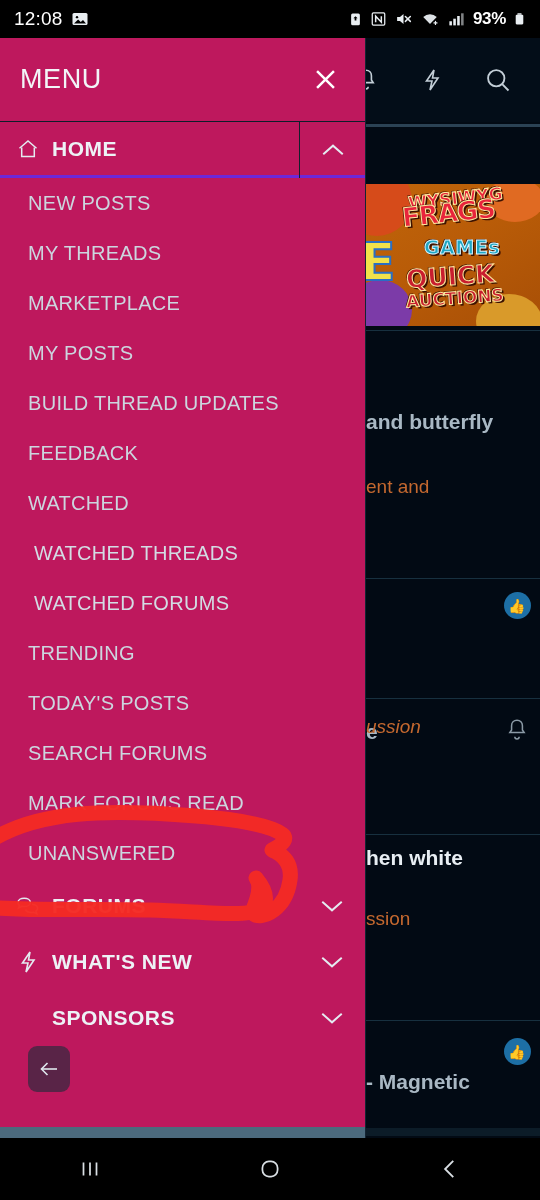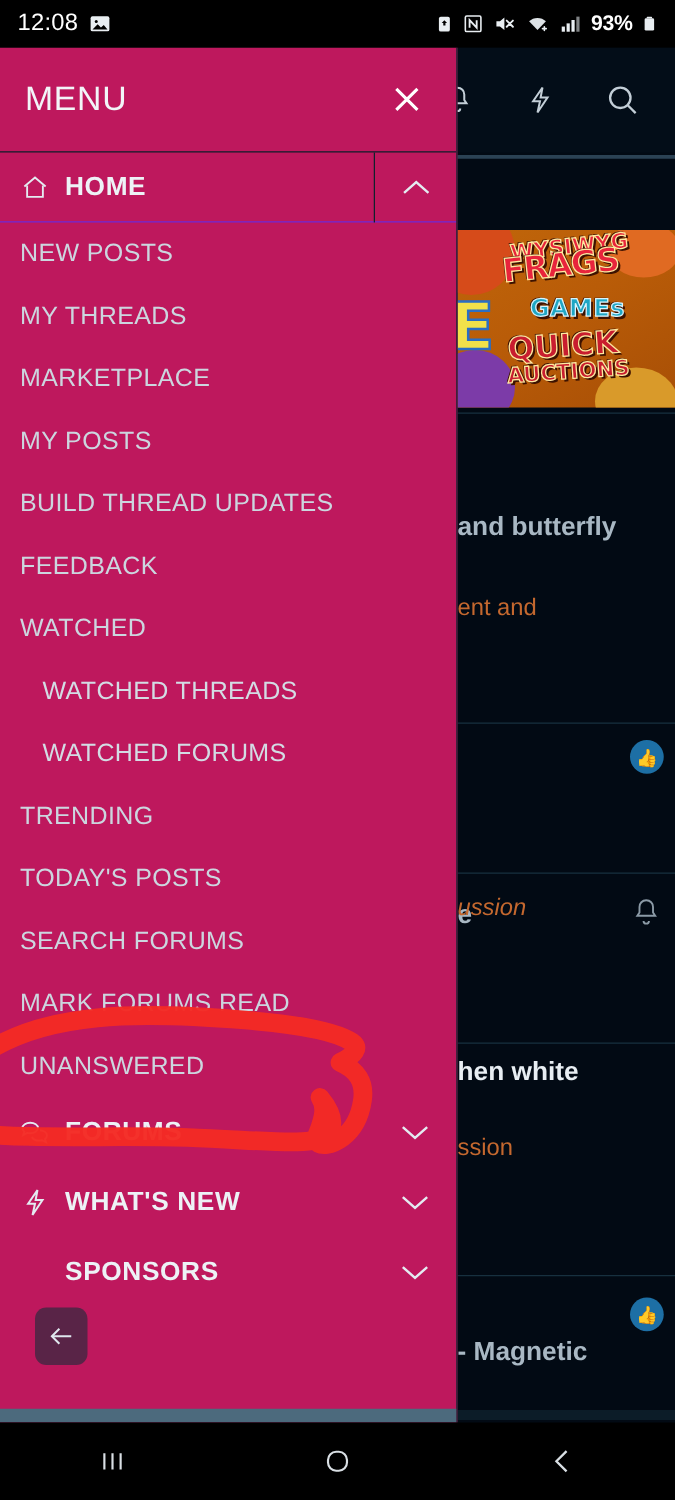--- a/index.html
+++ b/index.html
@@ -86,26 +86,26 @@
   .sec-head {
     position:relative; height:56px; display:flex; align-items:center;
     padding:0 0 0 16px;
   }
   .sec-head .sec-ico { width:36px; display:flex; align-items:center; }
   .sec-head .sec-label { font-size:21px; font-weight:bold; color:#edf2f6; letter-spacing:.5px; }
   .chev {
     position:absolute; right:0; top:0; width:66px; height:56px;
     display:flex; align-items:center; justify-content:center;
   }
-  #home-row { border-bottom:1px solid #6d28d9;align-items:center; }
+  #home-row { border-bottom:3px solid #6d28d9;align-items:center; }
   #home-row .chev { border-left:1px solid #11202d; }
 
   .m-item {
     height:50px; display:flex; align-items:center;
-    font-size:20px; color:#ccd6df; padding-left:16px; letter-spacing:.3px;
+    font-size:20px; color:#ccd6df; padding-left:28px; letter-spacing:.3px;
   }
   .m-item.sub { padding-left:34px; color:#d3dce4; }
 
   
   #float-back {
     position:absolute; left:28px; top:1046px; width:42px; height:46px;
     background:rgba(28,44,58,.62); border-radius:9px; z-index:45;
     display:flex; align-items:center; justify-content:center;
   }
 

